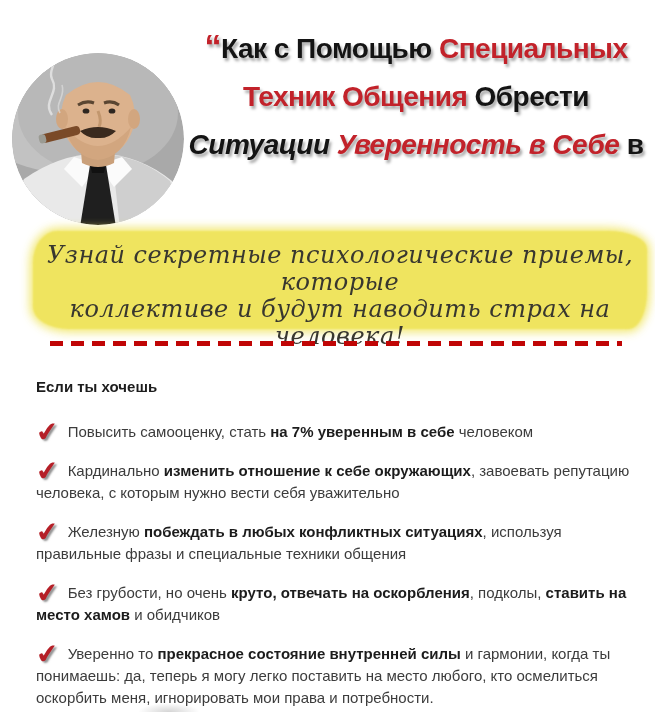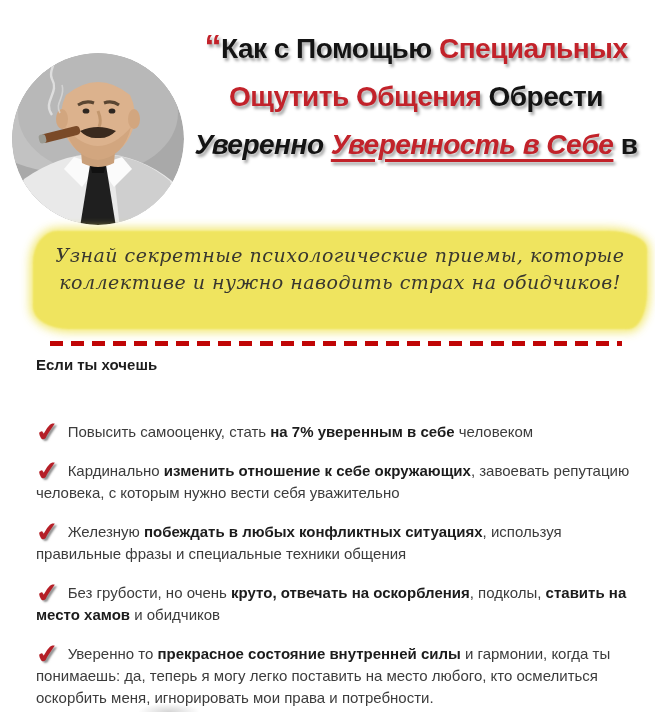--- a/index.html
+++ b/index.html
@@ -17,42 +17,42 @@
     position:absolute; left:180px; top:22px; width:472px;
     text-align:center; font-weight:bold; font-size:28px; line-height:48px;
     letter-spacing:-0.5px;
     text-shadow:2px 3px 3px rgba(0,0,0,0.35);
   }
   .hl-line { white-space:nowrap; }
   .hl-black { color:#141414; }
   .hl-red   { color:#c2222a; }
   .hl-italic { font-style:italic; }
   .hl-underline {
-    text-decoration:underline; text-decoration-thickness:3px;
+    text-decoration-thickness:3px;
     text-underline-offset:5px; text-decoration-color:#c2222a;
   }
   .hl-quote { font-size:34px; }
   
   .promo {
     position:absolute; left:35px; top:233px; width:610px; height:94px;
     background:#efe45f;
     border-radius:22px 38px 16px 34px / 30px 16px 36px 20px;
     box-shadow:0 0 10px 5px rgba(239,228,95,0.9), 0 0 2px 2px rgba(239,228,95,1);
     text-align:center; padding-top:9px;
     font-family:"DejaVu Serif", serif; font-style:italic;
-    font-size:19px; line-height:27px; letter-spacing:0.5px; color:#38372f;
+    font-size:24px; line-height:27px; letter-spacing:0.5px; color:#38372f;
   }
   
   .divider {
     position:absolute; left:50px; top:341px; width:572px; height:5px;
     background:repeating-linear-gradient(90deg,#c00505 0 13px,transparent 13px 21px);
   }
   
   .checklist-heading {
-    position:absolute; left:36px; top:356px;
+    position:absolute; left:36px; top:378px;
     font-size:15px; font-weight:bold; color:#1d1d1d;
   }
   .checklist {
     position:absolute; left:36px; top:404px; width:612px;
     font-size:15px; line-height:22px; color:#3c3c3c;
   }
   .check-item { margin-top:17px; }
   .check-icon {
     display:inline-block; font-size:27px; line-height:18px; color:#b51f27;
     transform:rotate(-6deg); margin:0 9px 0 0; vertical-align:-4px;
@@ -114,27 +114,27 @@
         </g>
 
         <path d="M40,62 C30,48 48,40 40,26 C36,18 44,12 42,4" stroke="#e4e4e4" stroke-width="2.4" fill="none" opacity="0.85"></path>
         <path d="M48,60 C42,50 54,44 50,32" stroke="#dddddd" stroke-width="1.6" fill="none" opacity="0.7"></path>
       </g>
     </svg>
   </div>
 
   <h1 class="headline" id="headline">
       <div class="hl-line"><span class="hl-red hl-quote">“</span><span class="hl-black">Как с Помощью </span><span class="hl-red">Специальных</span></div>
-      <div class="hl-line"><span class="hl-red">Ощутить Общения </span><span class="hl-black">Обрести</span></div>
-      <div class="hl-line"><span class="hl-black hl-italic">Уверенно </span><span class="hl-red hl-italic hl-underline">Уверенность в Себе</span><span class="hl-black"> в</span></div>
+      <div class="hl-line"><span class="hl-red">Техник Общения </span><span class="hl-black">Обрести</span></div>
+      <div class="hl-line"><span class="hl-black hl-italic">Ситуации </span><span class="hl-red hl-italic hl-underline">Уверенность в Себе</span><span class="hl-black"> в</span></div>
     </h1>
 
   <div class="promo" id="promo">
       <div>Узнай секретные психологические приемы, которые</div>
-      <div>коллективе и нужно наводить страх на обидчиков!</div>
+      <div>коллективе и будут наводить страх на человека!</div>
     </div>
 
   <div class="divider"></div>
 
   <div class="checklist-heading">Если ты хочешь</div>
   <div class="checklist" id="checklist">
       <div class="check-item"><span class="check-icon">✔</span><span>Повысить самооценку, стать </span><span class="seg-bold">на 7% уверенным в себе</span><span> человеком</span></div>
       <div class="check-item"><span class="check-icon">✔</span><span>Кардинально </span><span class="seg-bold">изменить отношение к себе окружающих</span><span>, завоевать  репутацию человека,  с которым нужно вести себя уважительно</span></div>
       <div class="check-item"><span class="check-icon">✔</span><span>Железную </span><span class="seg-bold">побеждать в любых конфликтных ситуациях</span><span>, используя правильные фразы и специальные  техники общения</span></div>
       <div class="check-item"><span class="check-icon">✔</span><span>Без грубости, но очень </span><span class="seg-bold">круто, отвечать на оскорбления</span><span>, подколы, </span><span class="seg-bold">ставить на место хамов</span><span> и обидчиков</span></div>

